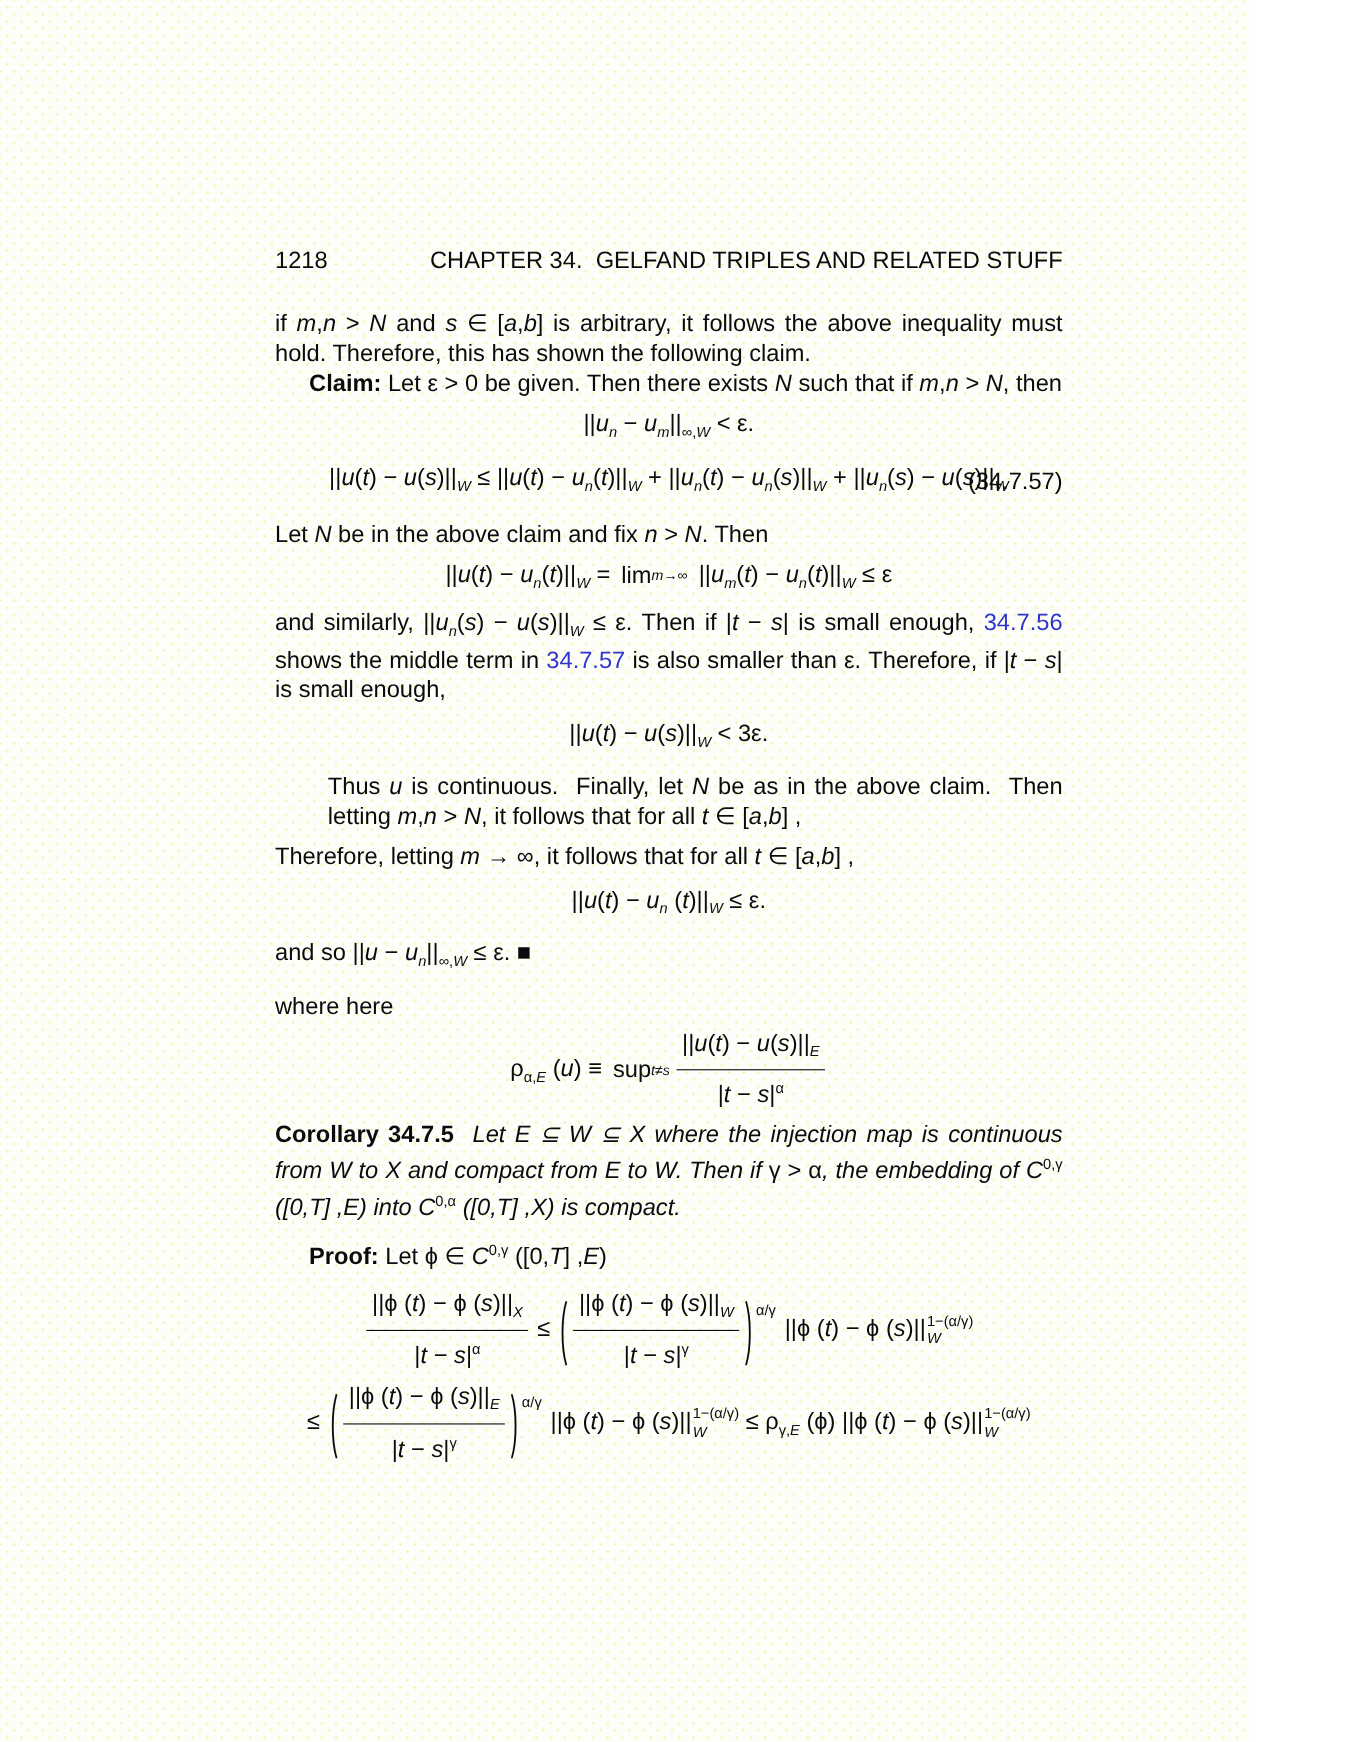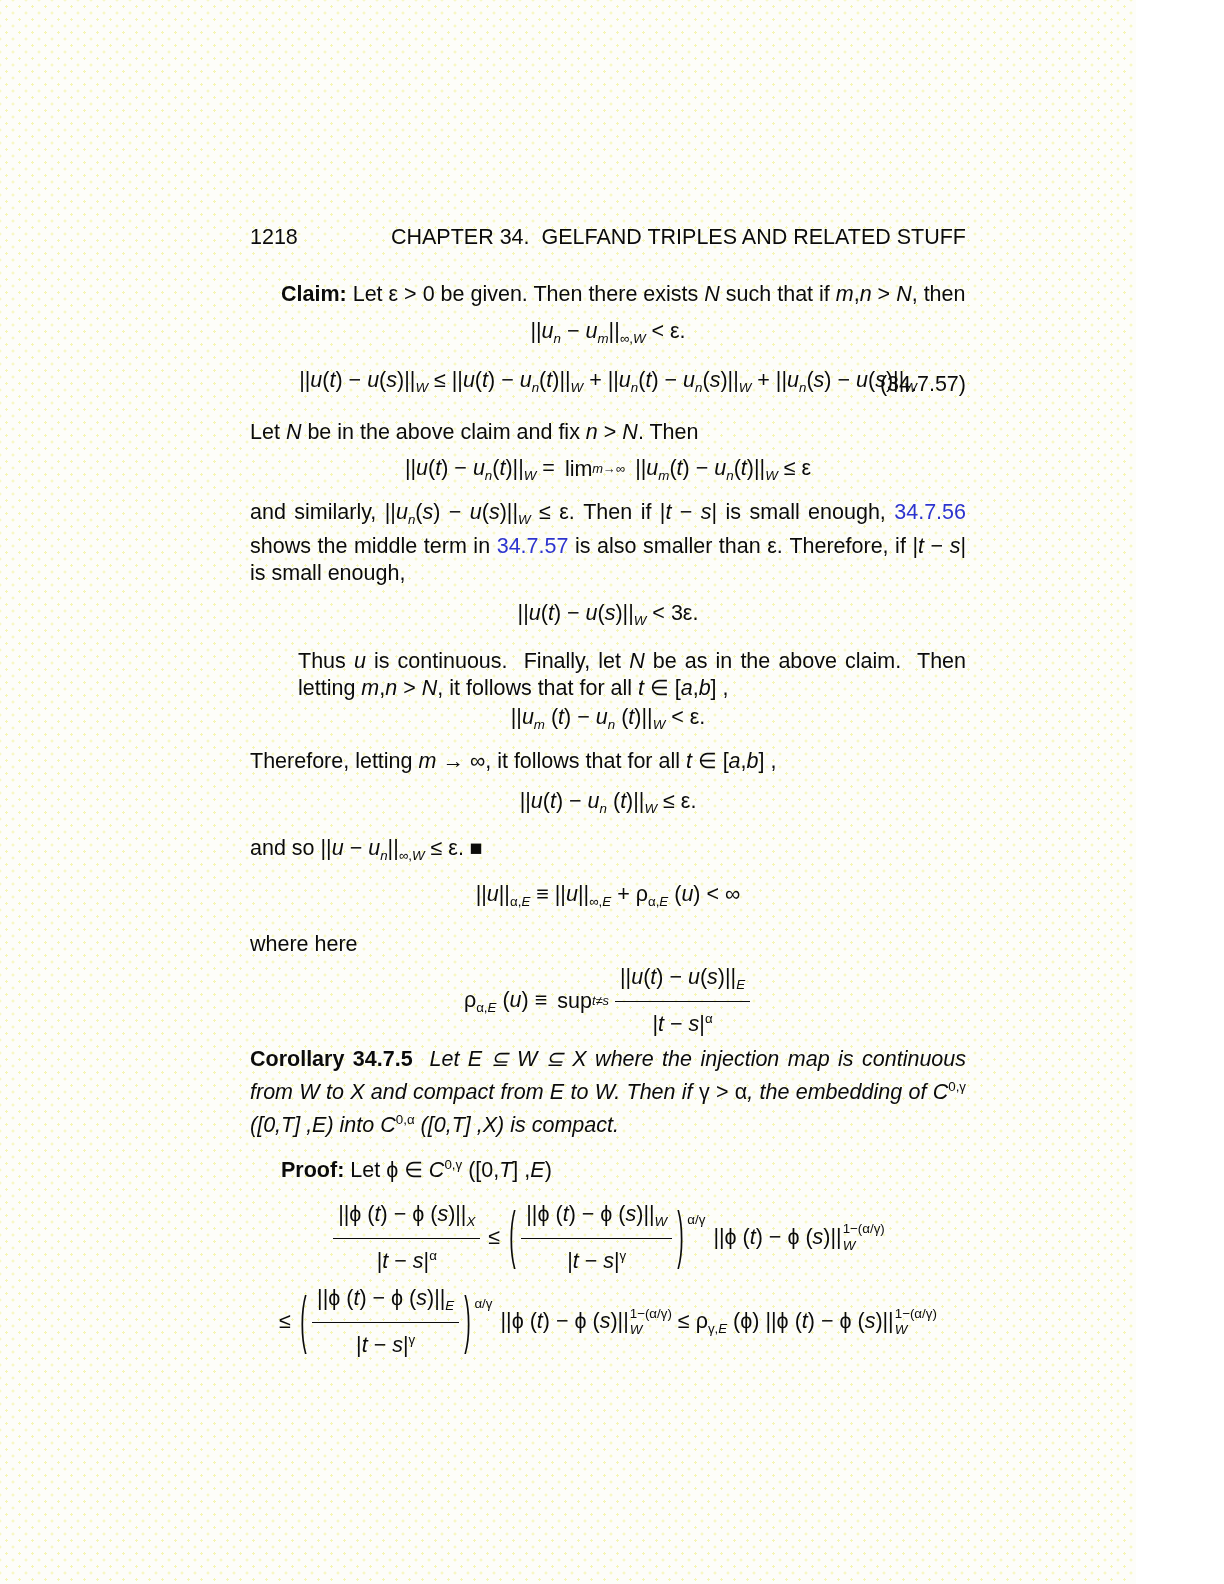--- a/index.html
+++ b/index.html
@@ -44,20 +44,21 @@
 <body>
 
 <div class="page">
   <div class="content">
 
     <div class="header">
       <span>1218</span>
       <span>CHAPTER 34.&nbsp; GELFAND TRIPLES AND RELATED STUFF</span>
     </div>
 
+    <p>if <i>m</i>,<i>n</i> &gt; <i>N</i> and <i>s</i> ∈ [<i>a</i>,<i>b</i>] is arbitrary, it follows the above inequality must hold. Therefore, this has shown the following claim.</p>
     <p class="indent"><b>Claim:</b> Let ε &gt; 0 be given. Then there exists <i>N</i> such that if <i>m</i>,<i>n</i> &gt; <i>N</i>, then</p>
 
     <div class="display mt10">||<i>u</i><sub><i>n</i></sub> − <i>u</i><sub><i>m</i></sub>||<sub>∞,<i>W</i></sub> &lt; ε.</div>
 
 
     <div class="display mt15">
       <span>||<i>u</i>(<i>t</i>) − <i>u</i>(<i>s</i>)||<sub><i>W</i></sub> ≤ ||<i>u</i>(<i>t</i>) − <i>u</i><sub><i>n</i></sub>(<i>t</i>)||<sub><i>W</i></sub> + ||<i>u</i><sub><i>n</i></sub>(<i>t</i>) − <i>u</i><sub><i>n</i></sub>(<i>s</i>)||<sub><i>W</i></sub> + ||<i>u</i><sub><i>n</i></sub>(<i>s</i>) − <i>u</i>(<i>s</i>)||<sub><i>W</i></sub></span>
       <span class="eqtag">(34.7.57)</span>
     </div>
 
@@ -67,29 +68,27 @@
           <span class="usb">lim</span>
           <span class="usu"><i>m</i>→∞</span>
         </span> ||<i>u</i><sub><i>m</i></sub>(<i>t</i>) − <i>u</i><sub><i>n</i></sub>(<i>t</i>)||<sub><i>W</i></sub> ≤ ε</div>
 
     <p class="mt10">and similarly, ||<i>u</i><sub><i>n</i></sub>(<i>s</i>) − <i>u</i>(<i>s</i>)||<sub><i>W</i></sub> ≤ ε. Then if |<i>t</i> − <i>s</i>| is small enough, <span class="reflink">34.7.56</span> shows the middle term in <span class="reflink">34.7.57</span> is also smaller than ε. Therefore, if |<i>t</i> − <i>s</i>| is small enough,</p>
 
     <div class="display mt13">||<i>u</i>(<i>t</i>) − <i>u</i>(<i>s</i>)||<sub><i>W</i></sub> &lt; 3ε.</div>
 
     <p class="mt14">Thus <i>u</i> is continuous.&nbsp; Finally, let <i>N</i> be as in the above claim.&nbsp; Then letting <i>m</i>,<i>n</i> &gt; <i>N</i>, it follows that for all <i>t</i> ∈ [<i>a</i>,<i>b</i>] ,</p>
 
-    <div class="display mt2">||<i>u</i><sub><i>m</i></sub> (<i>t</i>) − <i>u</i><sub><i>n</i></sub> (<i>t</i>)||<sub><i>W</i></sub> &lt; ε.</div>
 
     <p class="mt9">Therefore, letting <i>m</i> → ∞, it follows that for all <i>t</i> ∈ [<i>a</i>,<i>b</i>] ,</p>
 
     <div class="display mt13">||<i>u</i>(<i>t</i>) − <i>u</i><sub><i>n</i></sub> (<i>t</i>)||<sub><i>W</i></sub> ≤ ε.</div>
 
     <p class="mt13">and so ||<i>u</i> − <i>u</i><sub><i>n</i></sub>||<sub>∞,<i>W</i></sub> ≤ ε. ■</p>
 
-    <div class="display mt12">||<i>u</i>||<sub>α,<i>E</i></sub> ≡ ||<i>u</i>||<sub>∞,<i>E</i></sub> + ρ<sub>α,<i>E</i></sub> (<i>u</i>) &lt; ∞</div>
 
     <p class="mt15">where here</p>
 
     <div class="display mt6">ρ<sub>α,<i>E</i></sub> (<i>u</i>) ≡ <span class="us">
           <span class="usb">sup</span>
           <span class="usu"><i>t</i>≠<i>s</i></span>
         </span><span class="frac"><span class="fn">||<i>u</i>(<i>t</i>) − <i>u</i>(<i>s</i>)||<sub><i>E</i></sub></span><span class="fd">|<i>t</i> − <i>s</i>|<sup>α</sup></span></span></div>
 
     <p class="mt8 corollary"><b>Corollary 34.7.5</b>&nbsp; <i>Let E ⊆ W ⊆ X where the injection map is continuous from W to X and compact from E to W. Then if</i> γ &gt; α<i>, the embedding of C</i><sup>0,γ</sup> <i>([0,T] ,E) into C</i><sup>0,α</sup> <i>([0,T] ,X) is compact.</i></p>
 

